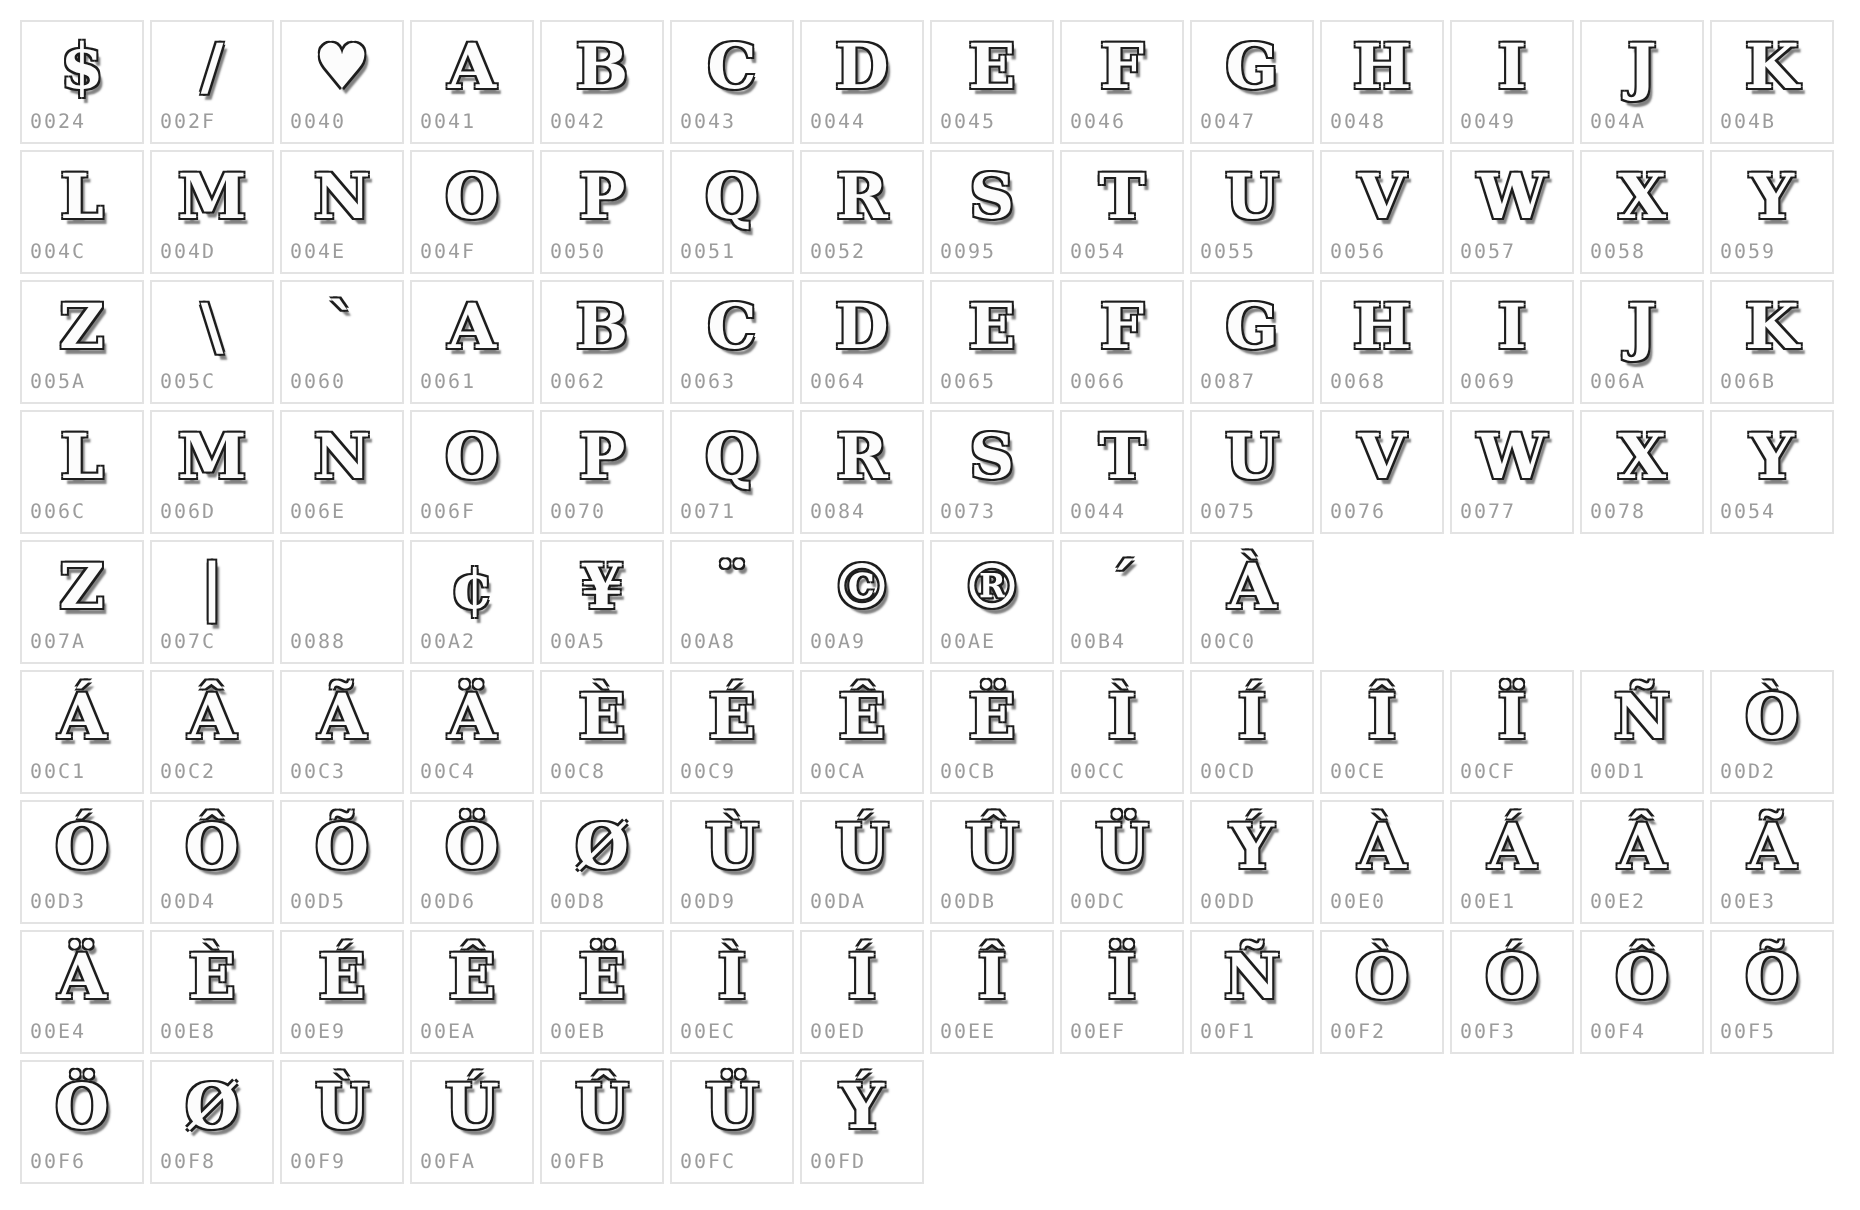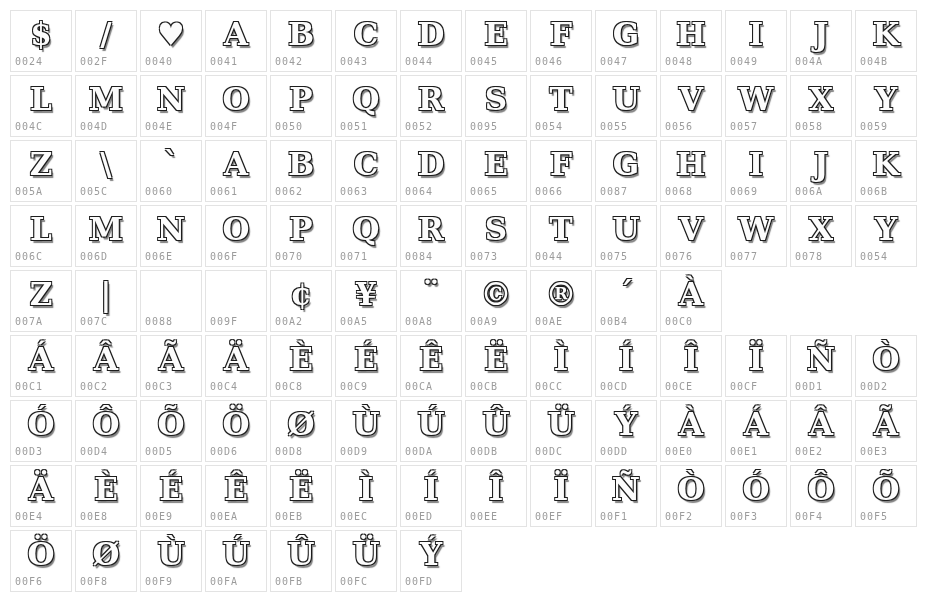--- a/index.html
+++ b/index.html
@@ -302,24 +302,20 @@
       </div>
       <div class="cell">
         <span class="glyph">|</span>
         <span class="code">007C</span>
       </div>
       <div class="cell">
         <span class="glyph"></span>
         <span class="code">0088</span>
       </div>
       <div class="cell">
-        <span class="glyph"></span>
-        <span class="code">009F</span>
-      </div>
-      <div class="cell">
         <span class="glyph">¢</span>
         <span class="code">00A2</span>
       </div>
       <div class="cell">
         <span class="glyph">¥</span>
         <span class="code">00A5</span>
       </div>
       <div class="cell">
         <span class="glyph">¨</span>
         <span class="code">00A8</span>

